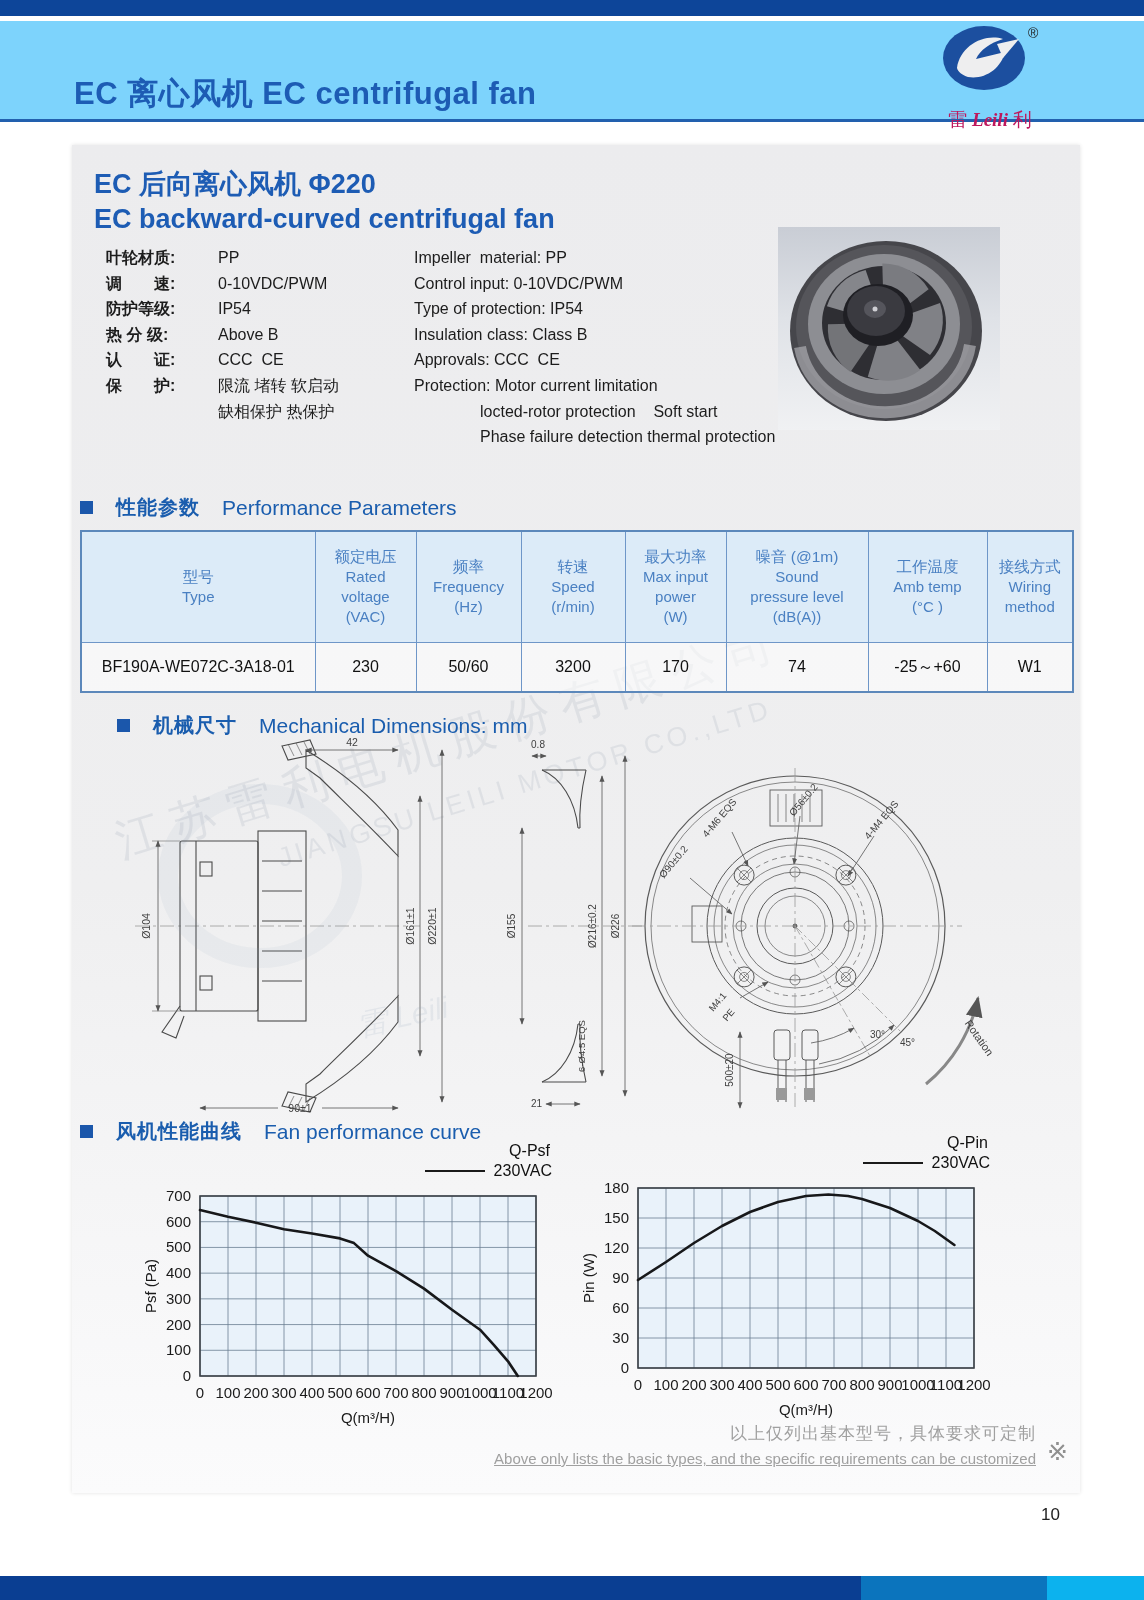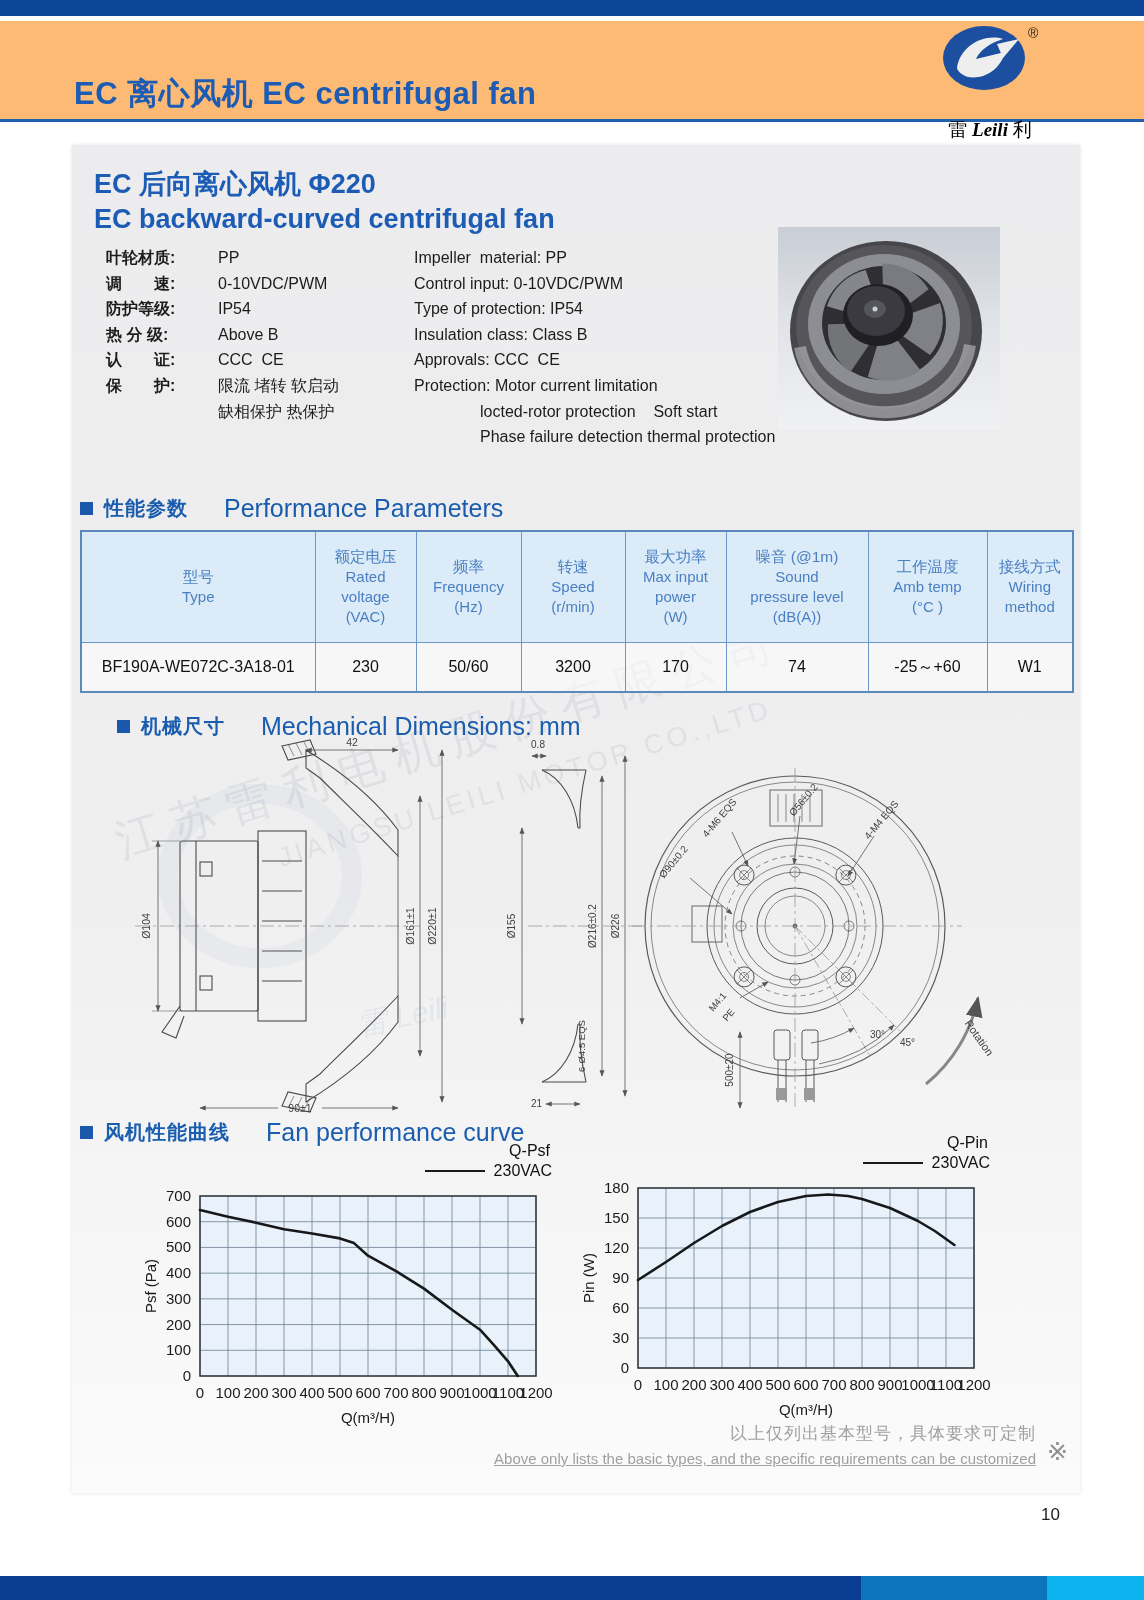--- a/index.html
+++ b/index.html
@@ -1,43 +1,43 @@
 <!DOCTYPE html>
 <html><head>
 <meta charset="utf-8">
 <style>
   html,body{margin:0;padding:0;background:#fff;}
   .page{position:relative;width:1144px;height:1600px;background:#ffffff;overflow:hidden;
         font-family:"Liberation Sans","DejaVu Sans",sans-serif;color:#1c1c1c;}
   .topbar{position:absolute;left:0;top:0;width:1144px;height:16px;background:#0d4599;}
-  .header-band{position:absolute;left:0;top:21px;width:1144px;height:98px;background:#fdba74;border-bottom:3px solid #2260ae;}
+  .header-band{position:absolute;left:0;top:21px;width:1144px;height:98px;background:#7dd3fc;border-bottom:3px solid #2260ae;}
   .header-title{position:absolute;left:74px;top:52px;font-size:31px;font-weight:bold;color:#1d5cb4;letter-spacing:0.5px;}
   .logo{position:absolute;right:104px;top:24px;width:100px;text-align:center;}
-  .logo-text{font-family:"Liberation Serif","DejaVu Serif",serif;font-size:19px;color:#000000;margin-top:19px;white-space:nowrap;}
+  .logo-text{font-family:"Liberation Serif","DejaVu Serif",serif;font-size:19px;color:#be185d;margin-top:9px;white-space:nowrap;}
   .logo-text .scr{font-style:italic;font-weight:bold;}
   .panel{position:absolute;left:72px;top:145px;width:1008px;height:1348px;
          background:linear-gradient(180deg,#ececee 0%,#efeff0 55%,#fbfbfc 100%);
          box-shadow:0 0 4px rgba(0,0,0,0.12);overflow:hidden;}
   .watermark{position:absolute;left:30px;top:520px;width:1000px;transform:rotate(-17deg);
              color:#8593a6;opacity:0.15;pointer-events:none;}
   .watermark .wm-cn{font-size:46px;letter-spacing:12px;white-space:nowrap;}
   .watermark .wm-en{font-size:27px;letter-spacing:4px;margin:16px 0 0 150px;white-space:nowrap;}
   .prod-title{position:absolute;left:22px;top:22px;font-size:27px;font-weight:bold;color:#1d5cb4;line-height:35px;}
   .specs{position:absolute;left:22px;top:100px;font-size:16px;}
   .spec-row{display:flex;line-height:25.6px;white-space:pre-wrap;}
   .spec-label{display:inline-block;width:112px;font-weight:bold;padding-left:12px;}
   .spec-value{display:inline-block;width:196px;}
   .spec-en{display:inline-block;}
   .spec-en.ind{padding-left:66px;}
   .fan-photo{position:absolute;left:706px;top:82px;width:222px;height:203px;
              background:linear-gradient(180deg,#c9cdd5 0%,#dfe2e7 45%,#f0f1f3 100%);}
   .sec-head{position:absolute;display:flex;align-items:center;}
   .sec-bullet{width:13px;height:13px;background:#1b57ab;margin-right:11px;}
-  .sec-cn{font-size:20px;font-weight:bold;color:#1a5dae;letter-spacing:1px;}
-  .sec-en{font-size:25px;font-weight:500;color:#1a5dae;margin-left:36px;}
+  .sec-cn{font-size:20px;font-weight:bold;color:#1a5dae;letter-spacing:1px;margin-left:12px;}
+  .sec-en{font-size:21px;font-weight:500;color:#1a5dae;margin-left:22px;}
   table.perf{position:absolute;left:8px;top:385px;border-collapse:collapse;table-layout:fixed;background:transparent;}
   table.perf th,table.perf td{border:1.5px solid #6e96c8;text-align:center;vertical-align:middle;padding:0 2px;}
   table.perf{border:2px solid #5c88bb;}
   table.perf th{background:#dcebf8;font-weight:normal;height:110px;}
   .th-cn{font-size:15.5px;color:#4a80c2;display:block;line-height:20px;}
   .th-en{font-size:15px;color:#4a80c2;display:block;line-height:20px;white-space:pre-line;}
   table.perf td{height:48px;font-size:16px;color:#111;background:rgba(255,255,255,0.55);}
   .mech{position:absolute;left:8px;top:591px;}
   .legend{position:absolute;top:0;right:0;text-align:right;}
   .legend-title{font-size:16px;color:#111;padding-right:2px;}

